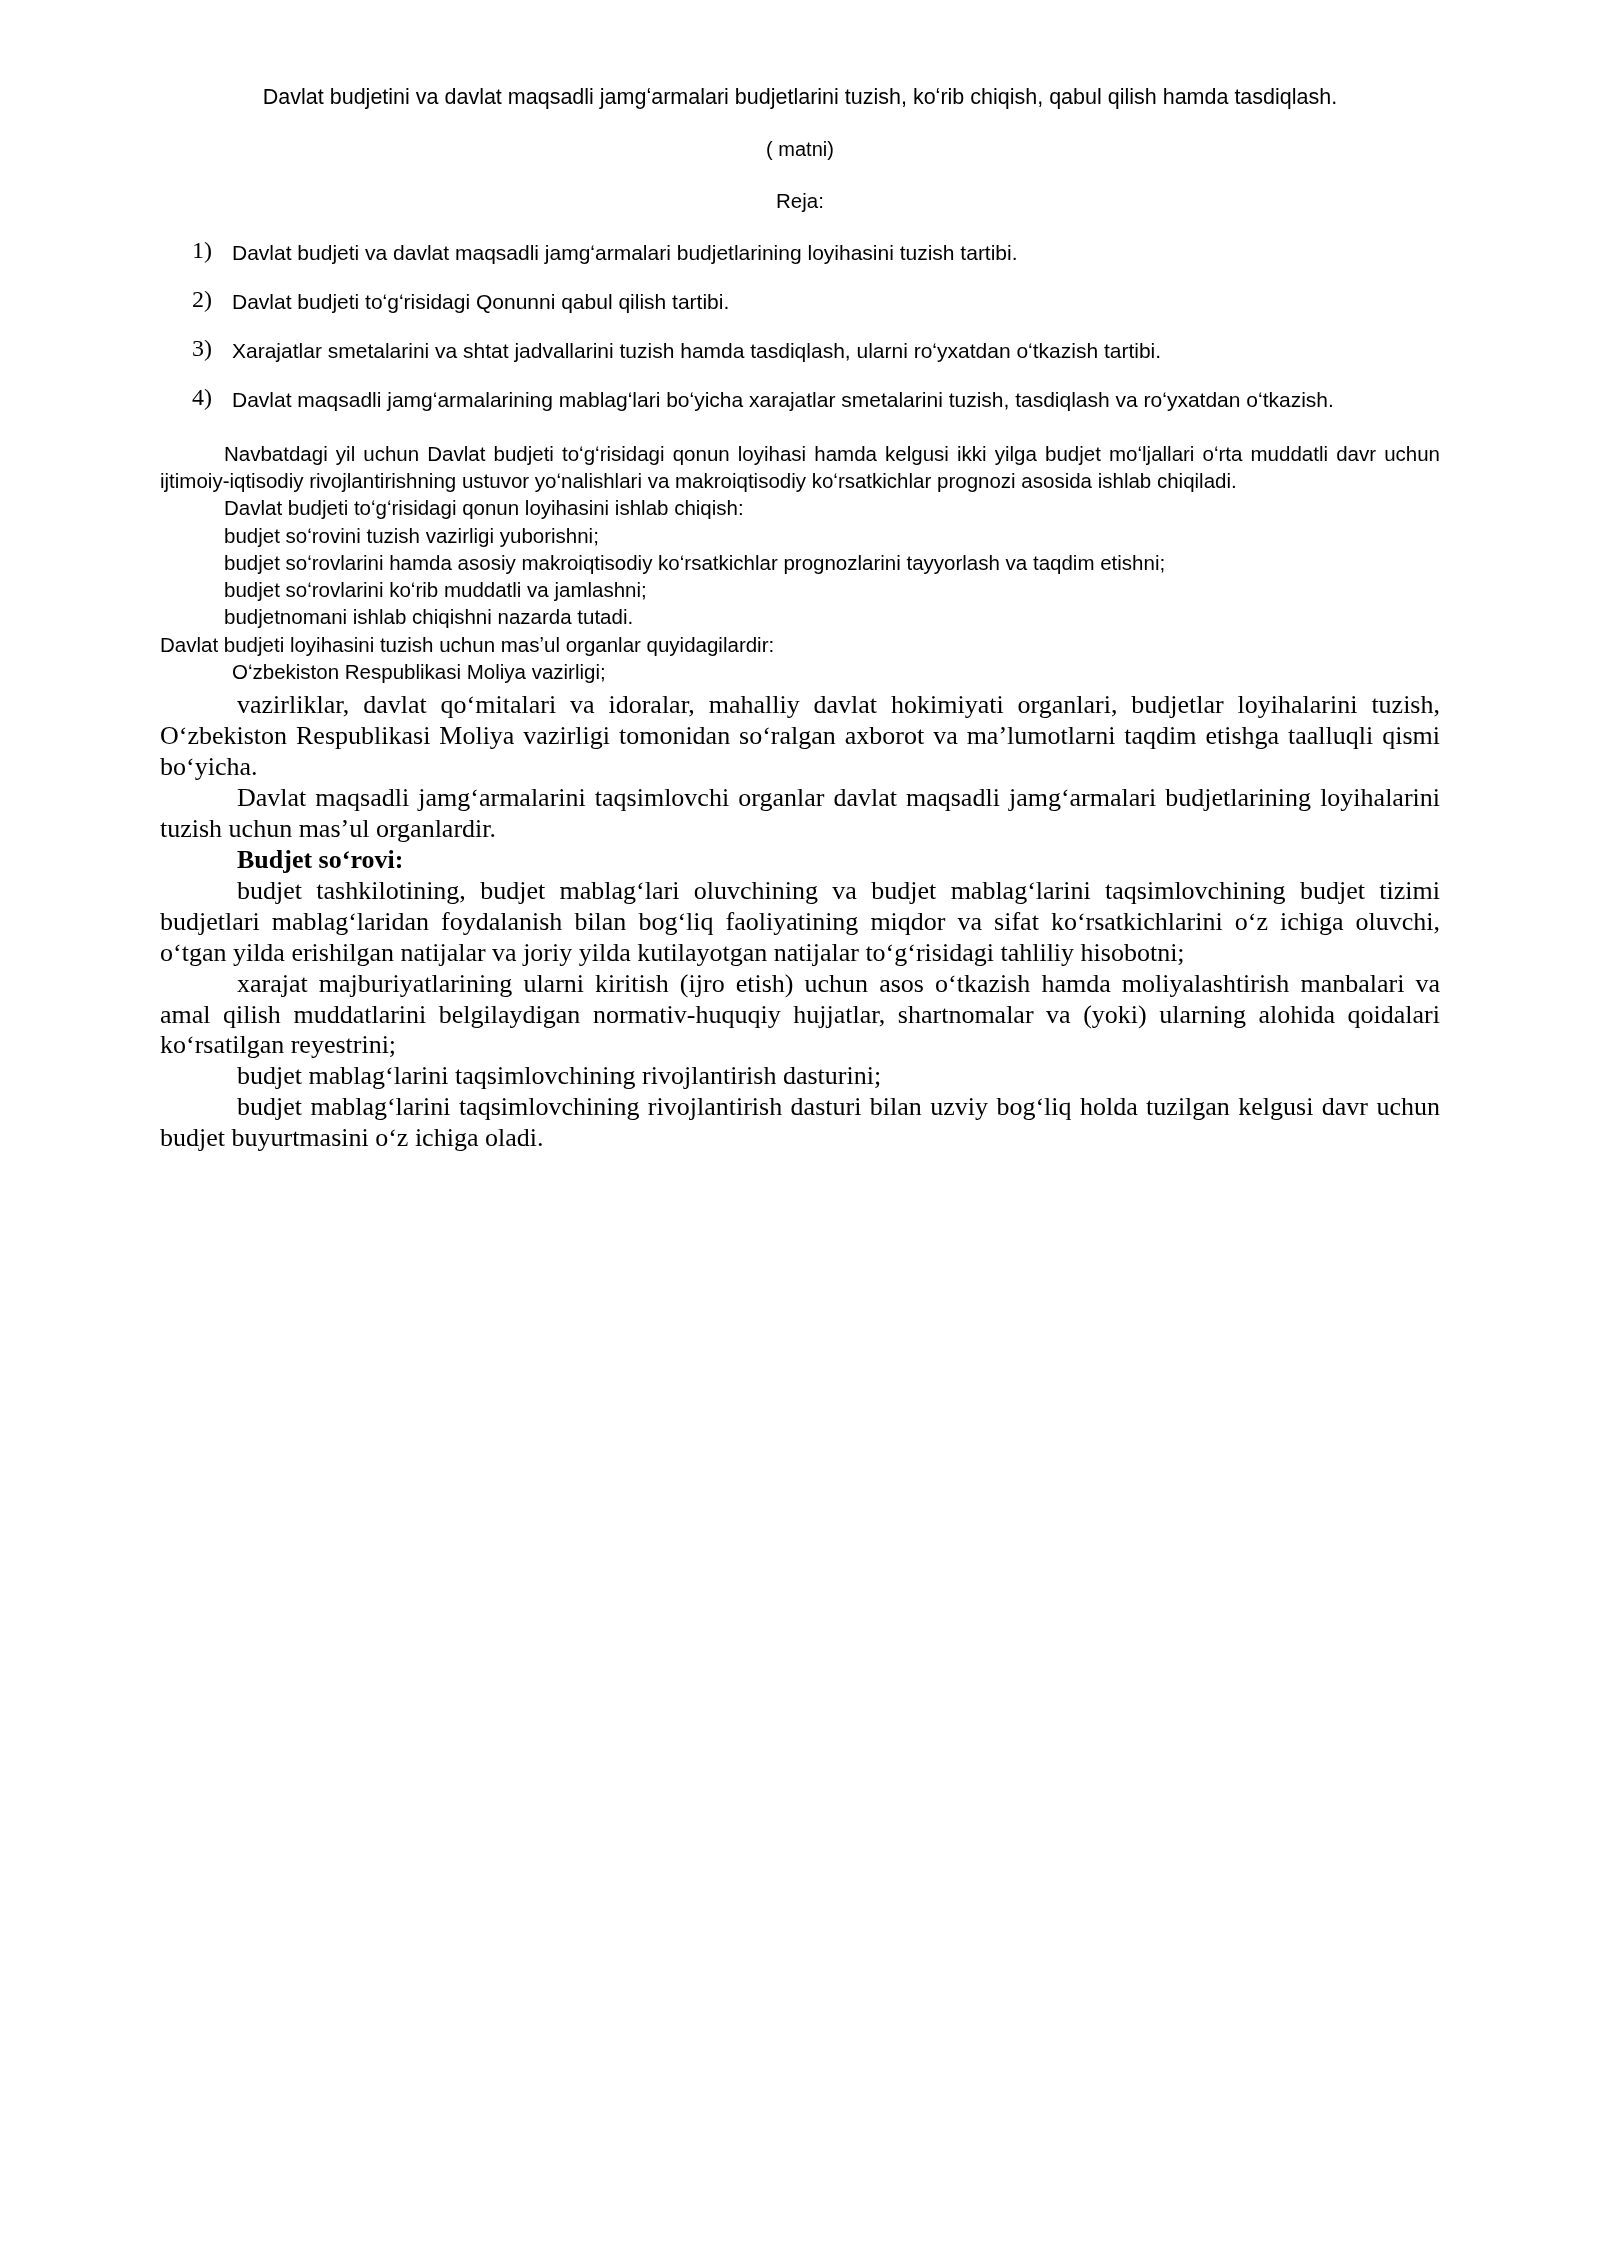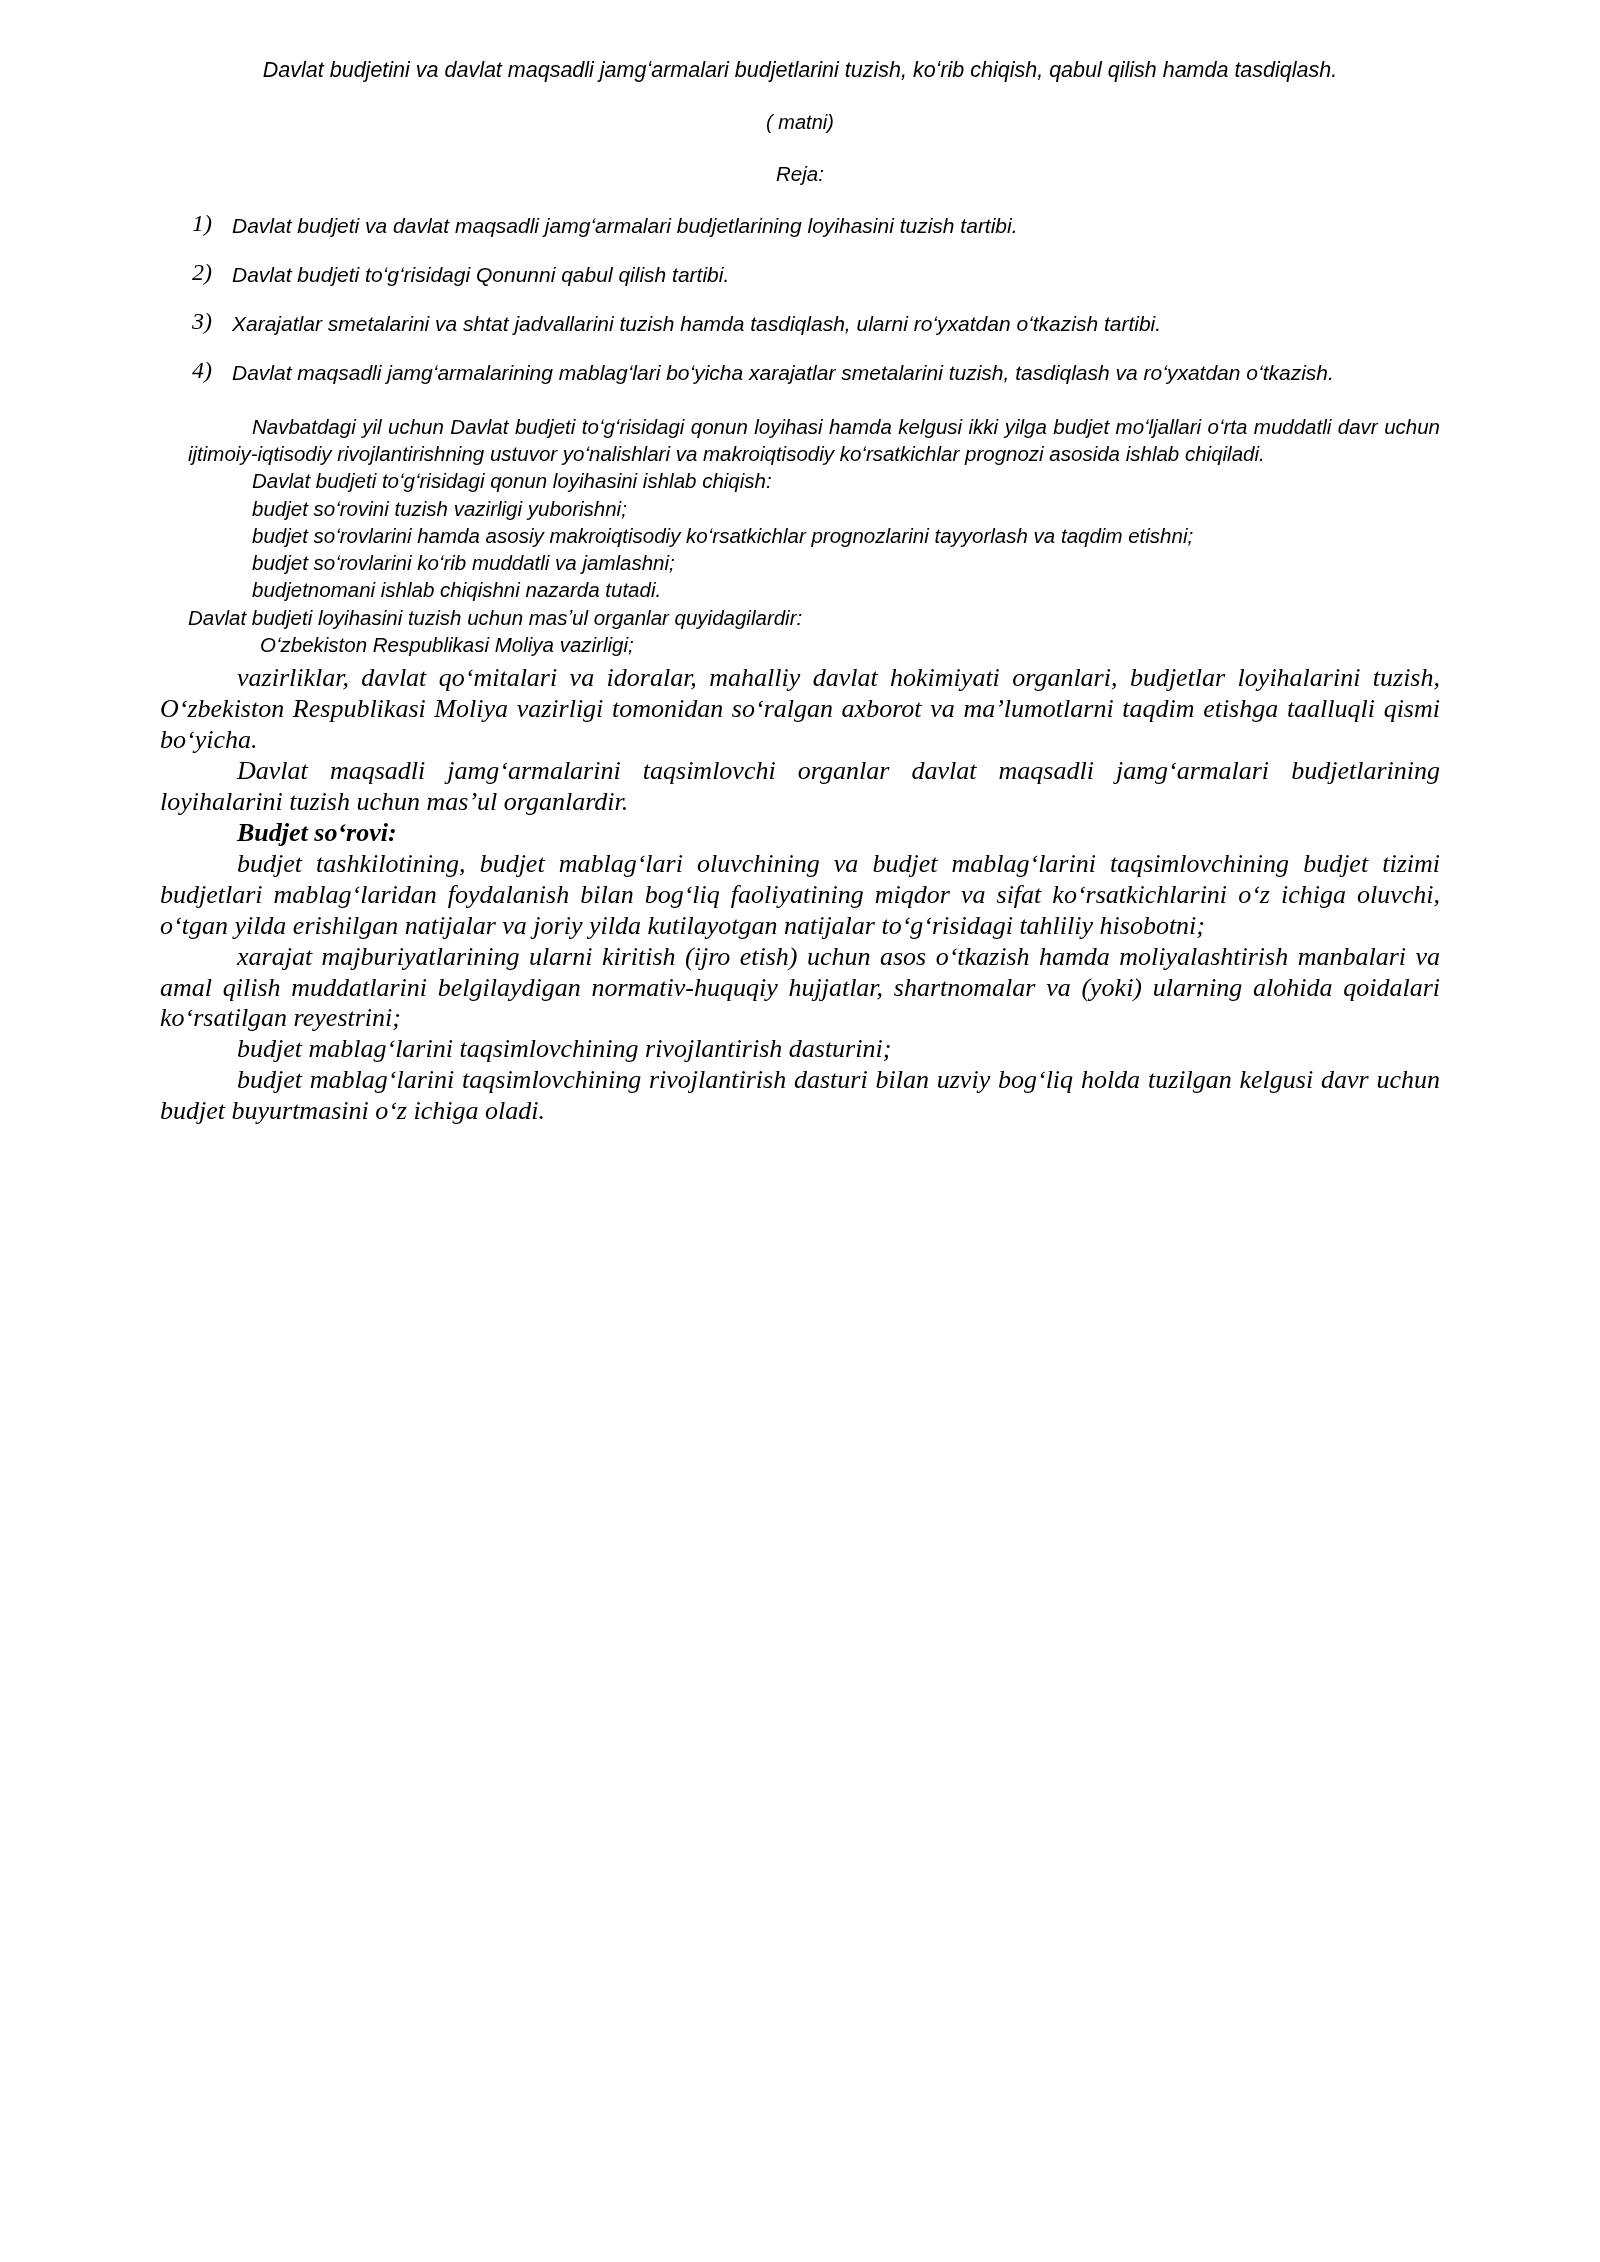--- a/index.html
+++ b/index.html
@@ -4,23 +4,22 @@
 <style>
   * { margin: 0; padding: 0; box-sizing: border-box; }
   html, body { background: #ffffff; }
   body { width: 1600px; font-synthesis: none; }
 
   .page {
     width: 1600px;
     height: 2262px;
     background: #ffffff;
     color: #000000;
-    padding: 56px 160px 60px 160px;
+    padding: 83px 160px 60px 160px;
     overflow: hidden;
-    font-style: italic;
   }
 
   .sans { font-family: "Liberation Sans", "DejaVu Sans", sans-serif; }
   .serif { font-family: "Liberation Serif", "DejaVu Serif", serif; }
 
   .title {
     font-size: 21.5px;
     line-height: 1.33;
     font-weight: 400;
     text-align: center;
@@ -63,21 +62,20 @@
     font-size: 21px;
     line-height: 1.33;
     padding-top: 2px;
     text-align: center;
   }
 
   .p-sans {
     font-size: 20.5px;
     line-height: 1.33;
     text-align: justify;
-    margin-left: 28px;
   }
 
   .indent   { text-indent: 64px; }
   .indent-lg{ text-indent: 72px; }
 
   .serif-block { margin-top: 5px; }
 
   .p-serif {
     font-size: 26px;
     line-height: 1.19;

